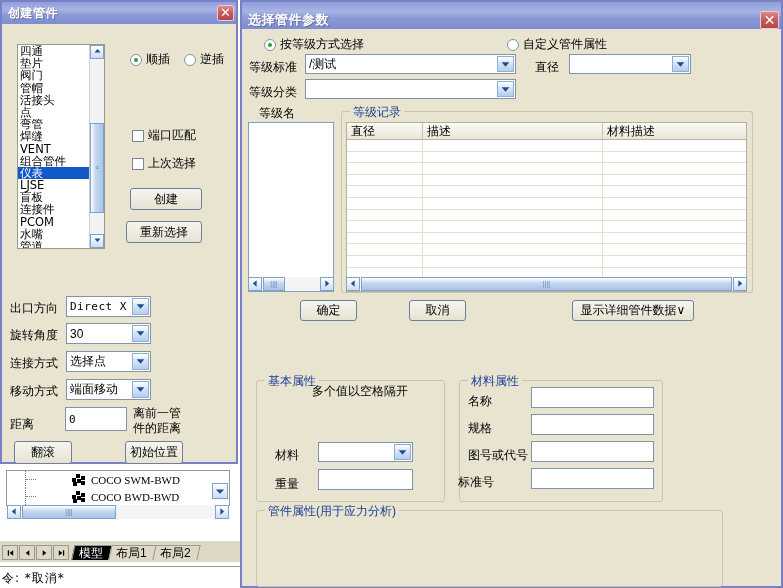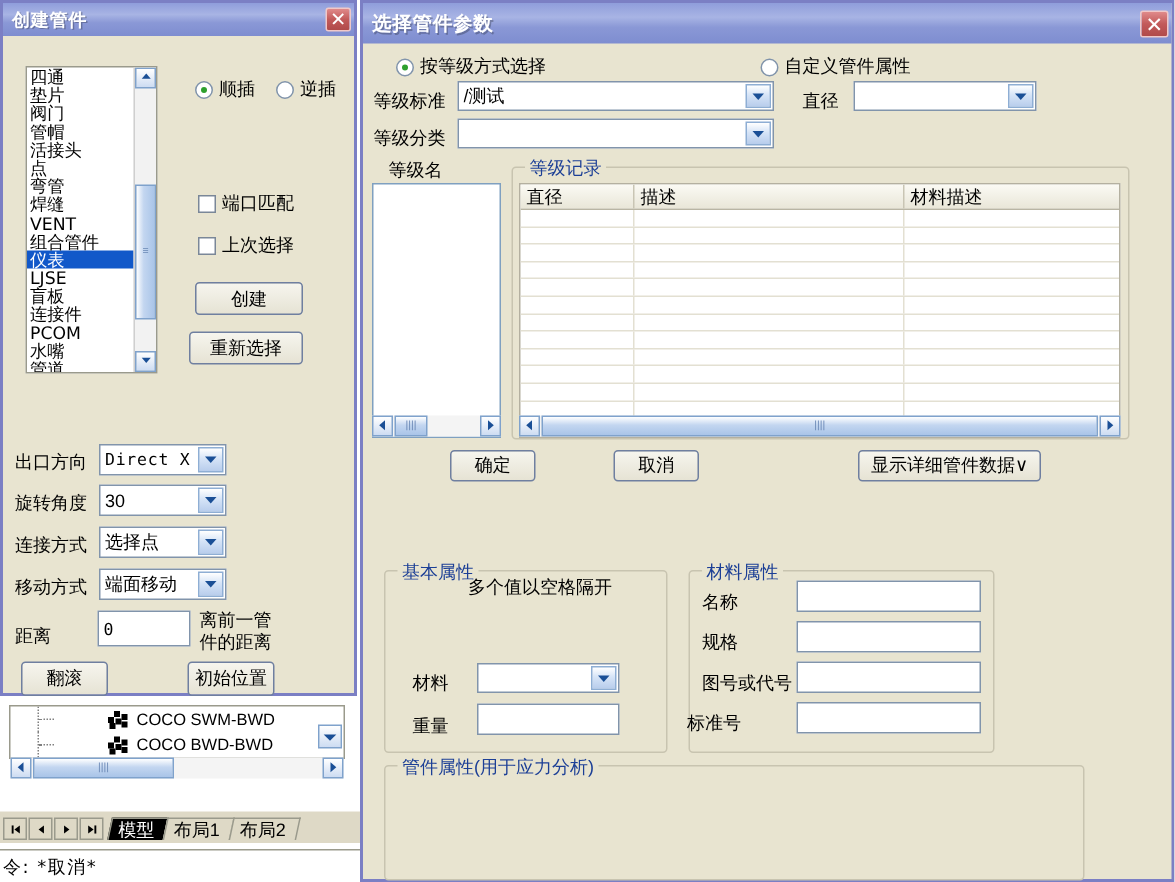--- a/index.html
+++ b/index.html
@@ -242,21 +242,21 @@
   .tree {
     position: absolute;
     background: #ffffff;
     border: 1px solid #9a9a8c;
     box-sizing: border-box;
     overflow: hidden;
   }
   .tree-row {
     display: flex; align-items: center;
     height: 17px;
-    font-family: Liberation Sans, sans-serif;
+    font-family: Liberation Serif, serif;
     font-size: 11px;
     white-space: nowrap;
   }
   .tree-row .dots {
     width: 46px; height: 17px;
     border-left: 1px dotted #808080;
     margin-left: 18px;
     box-sizing: border-box;
     position: relative;
   }
@@ -519,21 +519,21 @@
       <div class="btn3d" style="left:12px; top:417px; width:58px; height:23px;">
         <span>翻滚</span>
       </div>
       <div class="btn3d" style="left:123px; top:417px; width:58px; height:23px;">
         <span>初始位置</span>
       </div>
     </div>
   </div>
 
   <div class="window" style="left:240px; top:0px; width:543px; height:588px;">
-    <div class="titlebar" style="height:27px;">
+    <div class="titlebar" style="height:27px;align-items:flex-end;">
       <div class="title" style="font-size:13px;">选择管件参数</div>
       <div class="closebtn" style="width:19px;height:18px;line-height:16px;font-size:14px;">✕</div>
     </div>
 
     <div class="client" style="height:560px;">
 
       <div class="radio on" style="left:22px; top:7px;">
         <span class="dot"></span>
         <span class="t">按等级方式选择</span>
       </div>

